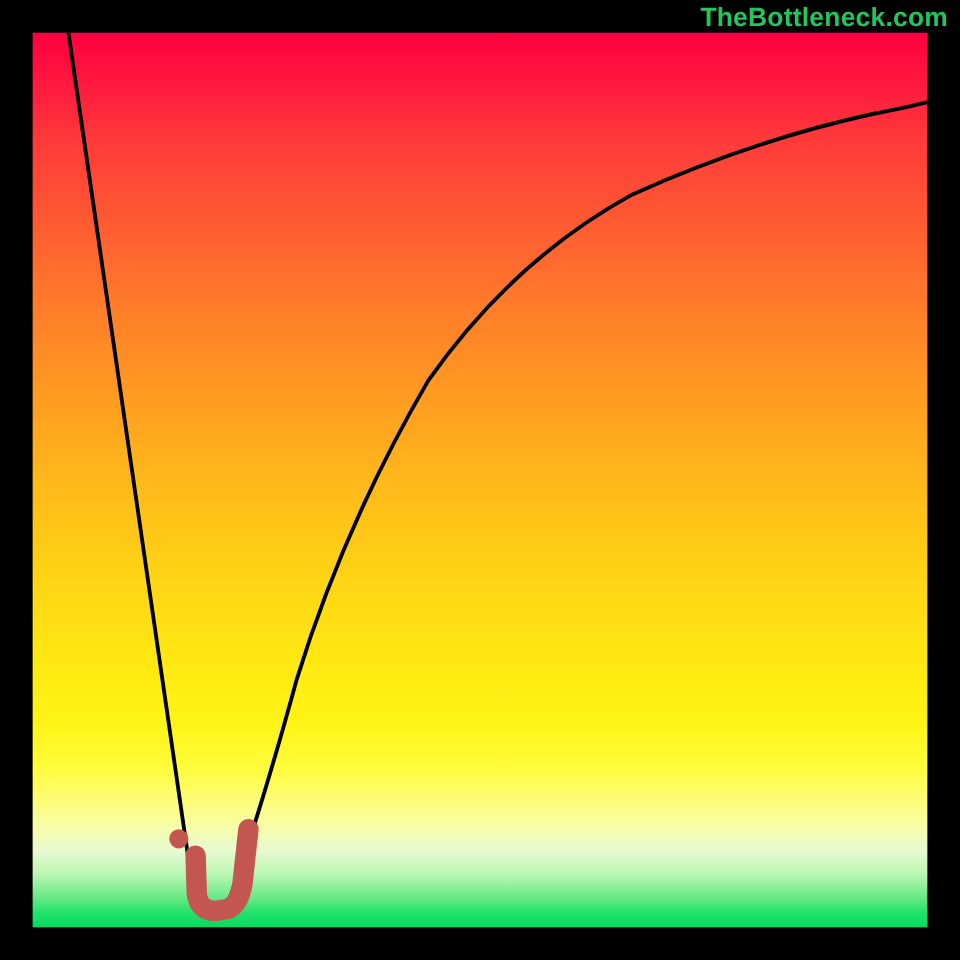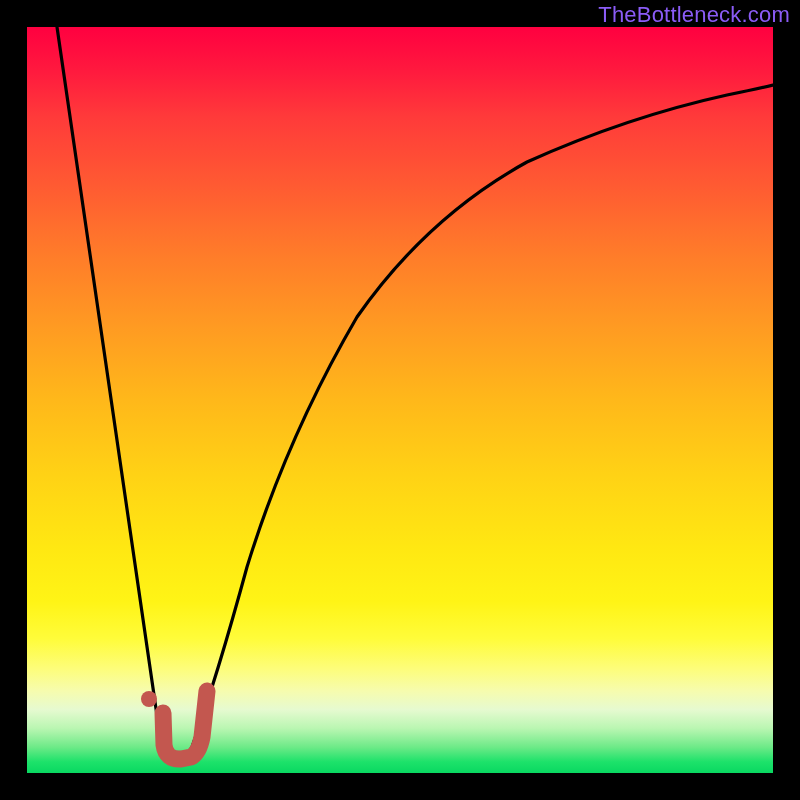--- a/index.html
+++ b/index.html
@@ -54,24 +54,24 @@
     position: absolute;
     inset: 0;
     width: 746px;
     height: 746px;
     pointer-events: none;
   }
   .watermark {
     position: absolute;
     top: 2px;
     right: 10px;
-    color: #8b5cf6;
+    color: #22c55e;
     font-size: 22px;
     letter-spacing: 0.2px;
-    font-weight: 400;
+    font-weight: 700;
   }
 </style>
 </head>
 <body>
 
 <div class="frame">
   <div class="gradient"></div>
 
   <svg class="curves" viewBox="0 0 746 746">
     <path d="M 30 0

